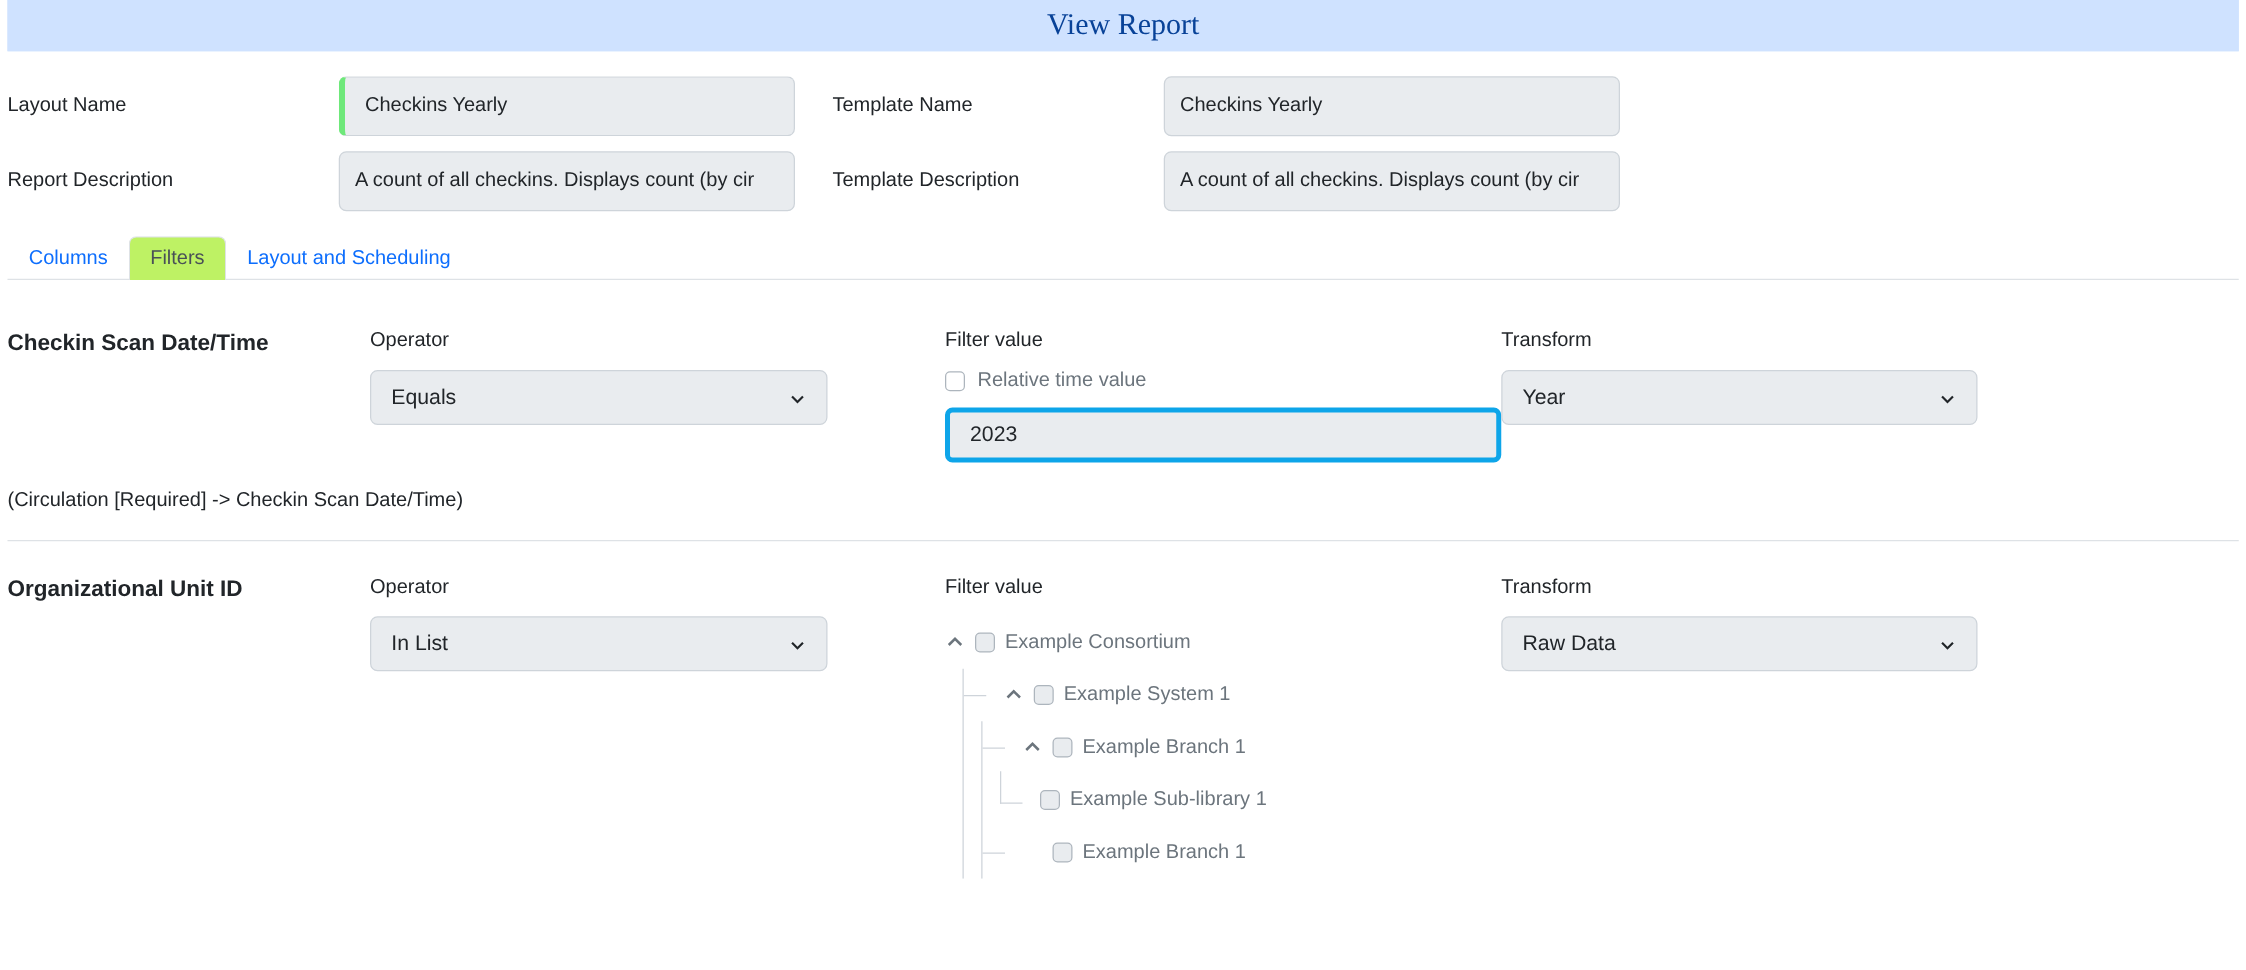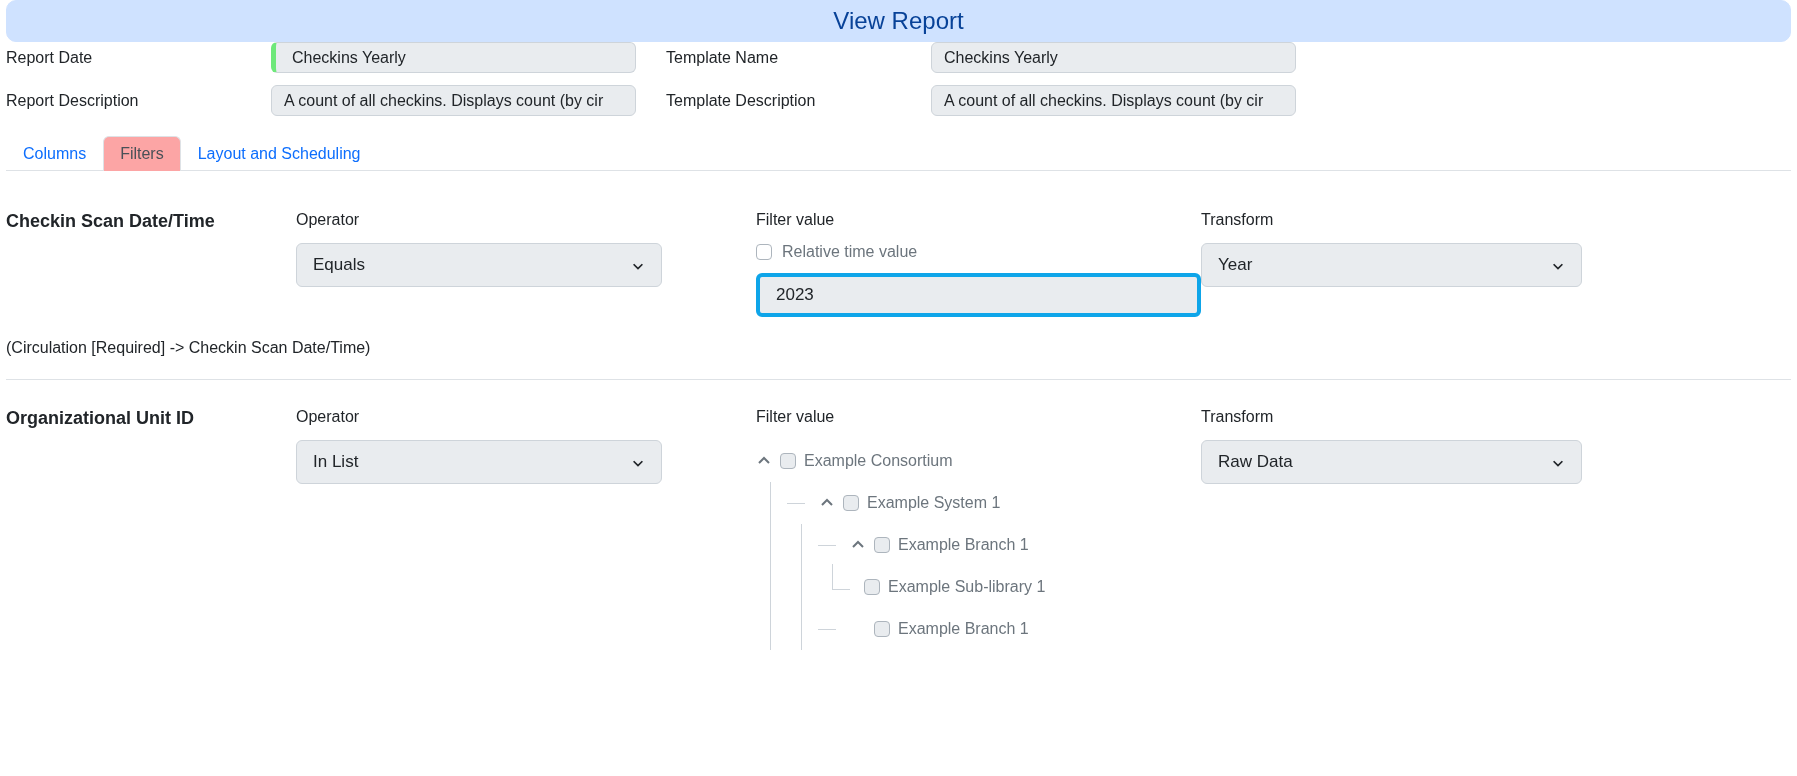--- a/index.html
+++ b/index.html
@@ -7,23 +7,25 @@
     margin: 0;
     padding: 0 6px;
     font-family: "Segoe UI", -apple-system, Helvetica, Arial, sans-serif;
     font-size: 16px;
     color: #212529;
     background: #fff;
   }
   .header-bar {
     background: #cfe2ff;
     border: 1px solid #cfe2ff;
-    border-radius: 10px;
+    border-radius: 0;
     text-align: center;
     padding: 6px 0;
+    margin-bottom: 20px;
+    font-family: Liberation Serif, serif;
   }
   .header-bar h1 {
     margin: 0;
     font-size: 24px;
     font-weight: 500;
     color: #084298;
   }
   .info-grid {
     display: grid;
     grid-template-columns: 265px 395px 265px 395px;
@@ -34,21 +36,21 @@
   .info-label {
     font-size: 16px;
     color: #212529;
   }
   .info-input {
     display: flex;
     align-items: center;
     background: #e9ecef;
     border: 1px solid #ced4da;
     border-radius: 6px;
-    height: 31px;
+    height: 48px;
     padding: 0 12px;
     color: #212529;
     font-size: 16px;
     white-space: nowrap;
     overflow: hidden;
     text-overflow: ellipsis;
     width: 365px;
   }
   .info-input.with-accent {
     border-left: 5px solid #6ee87a;
@@ -67,21 +69,21 @@
     cursor: pointer;
     border: 1px solid transparent;
     border-bottom: none;
     border-top-left-radius: 6px;
     border-top-right-radius: 6px;
     margin-bottom: -1px;
     font-size: 16px;
   }
   .tab.active {
     color: #495057;
-    background: #fca5a5;
+    background: #bef264;
     border-color: #dee2e6 #dee2e6 #fff;
   }
   
   .filter-block {
     padding-bottom: 22px;
     margin-bottom: 28px;
     border-bottom: 1px solid #dee2e6;
   }
   .filter-grid {
     display: grid;
@@ -162,21 +164,21 @@
   }
   .tree-row {
     display: flex;
     align-items: center;
     gap: 8px;
     height: 42px;
   }
   .tree-children {
     margin-left: 14px;
     border-left: 1px solid #ced4da;
-    padding-left: 16px;
+    padding-left: 0;
   }
   .tree-connector {
     display: flex;
     align-items: center;
     width: 24px;
     justify-content: flex-start;
   }
   .tree-connector::before {
     content: "";
     display: block;
@@ -204,21 +206,21 @@
   }
 </style>
 </head>
 <body>
 
 <div class="header-bar">
   <h1>View Report</h1>
 </div>
 
 <div class="info-grid">
-  <div class="info-label">Report Date</div>
+  <div class="info-label">Layout Name</div>
   <div>
       <div class="info-input with-accent">Checkins Yearly</div>
     </div>
   <div class="info-label">Template Name</div>
   <div>
       <div class="info-input">Checkins Yearly</div>
     </div>
 
   <div class="info-label">Report Description</div>
   <div>

